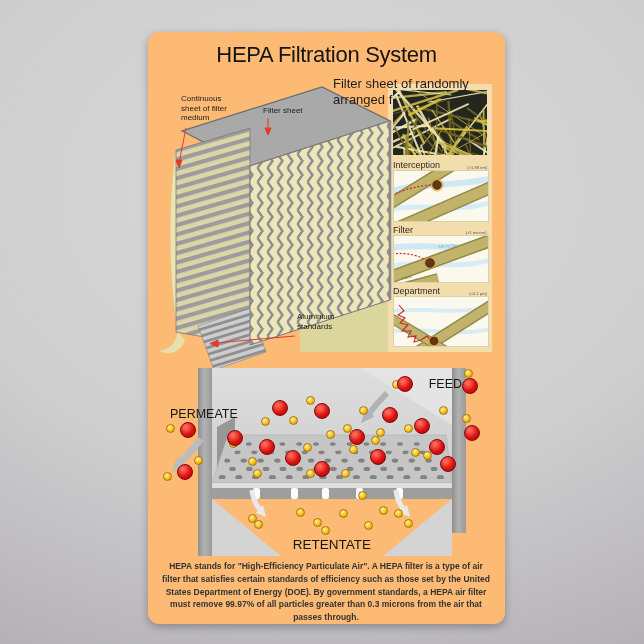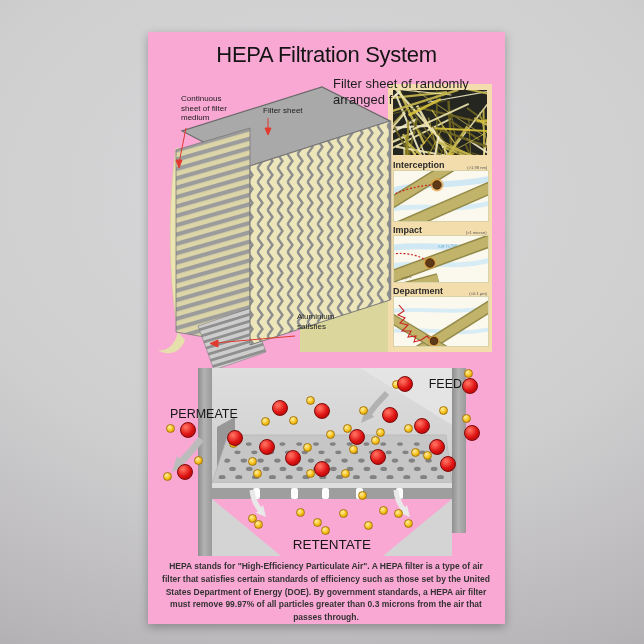--- a/index.html
+++ b/index.html
@@ -3,37 +3,37 @@
 <meta charset="utf-8">
 <style>
   html,body{margin:0;padding:0;}
   body{
     width:644px;height:644px;overflow:hidden;position:relative;
     font-family:"Liberation Sans", sans-serif;
     background:radial-gradient(120% 90% at 50% 30%, #d9d8da 0%, #cfcecf 50%, #b6b4b7 85%, #a5a3a6 100%);
   }
   .poster{
     position:absolute;left:148px;top:32px;width:357px;height:592px;
-    background:#f9a8d4;box-shadow:0 3px 9px rgba(0,0,0,0.28);
+    background:#fdba74;box-shadow:0 3px 9px rgba(0,0,0,0.28);border-radius:11px;
   }
   .title{
     position:absolute;top:10px;left:0;width:100%;text-align:center;
     font-size:22px;color:#141414;letter-spacing:-0.3px;
   }
   .ill{position:absolute;left:7px;top:38px;width:345px;height:300px;}
   .lbl{
     position:absolute;font-size:8px;line-height:1.2;color:#1c1c1c;white-space:pre-line;
   }
   .lbl-fibre{width:154px;text-align:left;font-size:13px;}
   .fiber-photo{position:absolute;left:245px;top:58px;width:94px;height:65px;}
   .mech-header{
     position:absolute;left:245px;width:94px;height:13px;display:flex;
     justify-content:space-between;align-items:flex-end;
   }
-  .mech-name{font-size:9px;color:#2b2b2b;font-weight:bold;}
+  .mech-name{font-size:9px;color:#2b2b2b;}
   .mech-size{font-size:6px;color:#555;transform:scale(0.68);transform-origin:right bottom;}
   .mech-box{position:absolute;left:245px;width:94px;border:0.5px solid #d8d2a8;}
   .flow{position:absolute;left:12px;top:333px;width:330px;height:195px;}
   .flow .wall{position:absolute;background:linear-gradient(90deg,#8f8f8f,#b2b2b2 45%,#9a9a9a);}
   .chamber{position:absolute;left:52px;top:3px;width:240px;height:130px;
     background:linear-gradient(180deg,#dedede,#cbcbcb);}
   .chamber-light{position:absolute;left:200px;top:3px;width:92px;height:57px;
     clip-path:polygon(0 0,100% 0,100% 100%);background:#e6e6e6;opacity:.8;}
   .plate-svg{position:absolute;left:0;top:0;width:330px;height:195px;}
   .flow-label{position:absolute;color:#161616;}
@@ -94,21 +94,21 @@
       <polygon points="55,273.5 63,270 63,277"></polygon>
     </g>
   </svg>
 
   <div class="lbl" style="left:33px;top:62px;width:70px;">Continuous
 sheet of filter
 medium</div>
   <div class="lbl" style="left:115px;top:74px;">Filter sheet</div>
   <div class="lbl lbl-fibre" style="left:185px;top:44px;">Filter sheet of randomly arranged fibres</div>
   <div class="lbl" style="left:149px;top:280px;width:60px;">Aluminium
-satisfies</div>
+standards</div>
 
   <svg id="fiber-photo" class="fiber-photo" viewBox="0 0 94 65">
       <rect width="94" height="65" fill="#262620"></rect>
       <line x1="58.121412711218" y1="28.621791924815625" x2="-10.648722977184178" y2="62.99351684707387" stroke="#efe7ae" stroke-width="1.75" opacity="0.9"></line>
       <line x1="22.05507937632501" y1="41.855849045095965" x2="-35.45864369713227" y2="67.72111440798358" stroke="#efe7ae" stroke-width="2.39" opacity="0.9"></line>
       <line x1="74.0311321481131" y1="18.025113507173955" x2="126.98646070217117" y2="55.80571863390194" stroke="#6f6522" stroke-width="1.90" opacity="0.9"></line>
       <line x1="-7.577275284100324" y1="30.30864428030327" x2="-36.871361943325056" y2="46.733780843802236" stroke="#c8b94e" stroke-width="0.86" opacity="0.9"></line>
       <line x1="21.365158553700894" y1="-0.36639556754380465" x2="92.18100098029424" y2="46.37065889395732" stroke="#c8b94e" stroke-width="0.85" opacity="0.9"></line>
       <line x1="11.030575789511204" y1="58.201609399402514" x2="14.36646997162596" y2="144.76896736036153" stroke="#efe7ae" stroke-width="1.61" opacity="0.9"></line>
       <line x1="-3.8816865039989352" y1="-1.1455449112690985" x2="-16.576403681228225" y2="69.49389205957999" stroke="#efe7ae" stroke-width="1.96" opacity="0.9"></line>
@@ -203,21 +203,21 @@
     <line x1="-6" y1="34" x2="62" y2="-8" stroke="#938948" stroke-width="12"></line>
     <line x1="-6" y1="34" x2="62" y2="-8" stroke="#c1b36a" stroke-width="9"></line>
     <line x1="6" y1="56" x2="98" y2="16" stroke="#938948" stroke-width="13"></line>
     <line x1="6" y1="56" x2="98" y2="16" stroke="#c1b36a" stroke-width="10"></line>
     <path d="M-2,24 C12,18 28,14 38,14" stroke="#c92525" stroke-width="1.2" stroke-dasharray="2,1.8" fill="none"></path>
     <circle cx="43" cy="14" r="6.5" fill="#e89530" opacity="0.65"></circle>
     <circle cx="43" cy="14" r="4.2" fill="#5e3a18" stroke="#3e250d" stroke-width="0.8"></circle>
   </svg>
 
   <div class="mech-header" style="top:190px;">
-    <span class="mech-name">Impact</span>
+    <span class="mech-name">Filter</span>
     <span class="mech-size">(&gt;1 micron)</span>
   </div>
   <svg class="mech-box" style="top:203px;height:46px;" viewBox="0 0 94 46">
     <rect width="94" height="46" fill="#fbf9ee"></rect>
     <path d="M-2,12 C28,6 60,16 96,8" stroke="#cfe8f3" stroke-width="6" fill="none"></path>
     <path d="M-2,30 C30,24 62,34 96,24" stroke="#d8ecf5" stroke-width="5" fill="none"></path>
     <text x="44" y="12" font-size="4" fill="#6aaecf" transform="rotate(-3 44 12)">AIR FLOW</text>
     <line x1="-6" y1="42" x2="98" y2="4" stroke="#938948" stroke-width="13"></line>
     <line x1="-6" y1="42" x2="98" y2="4" stroke="#c1b36a" stroke-width="10"></line>
     <line x1="-8" y1="56" x2="44" y2="42" stroke="#938948" stroke-width="10"></line>

